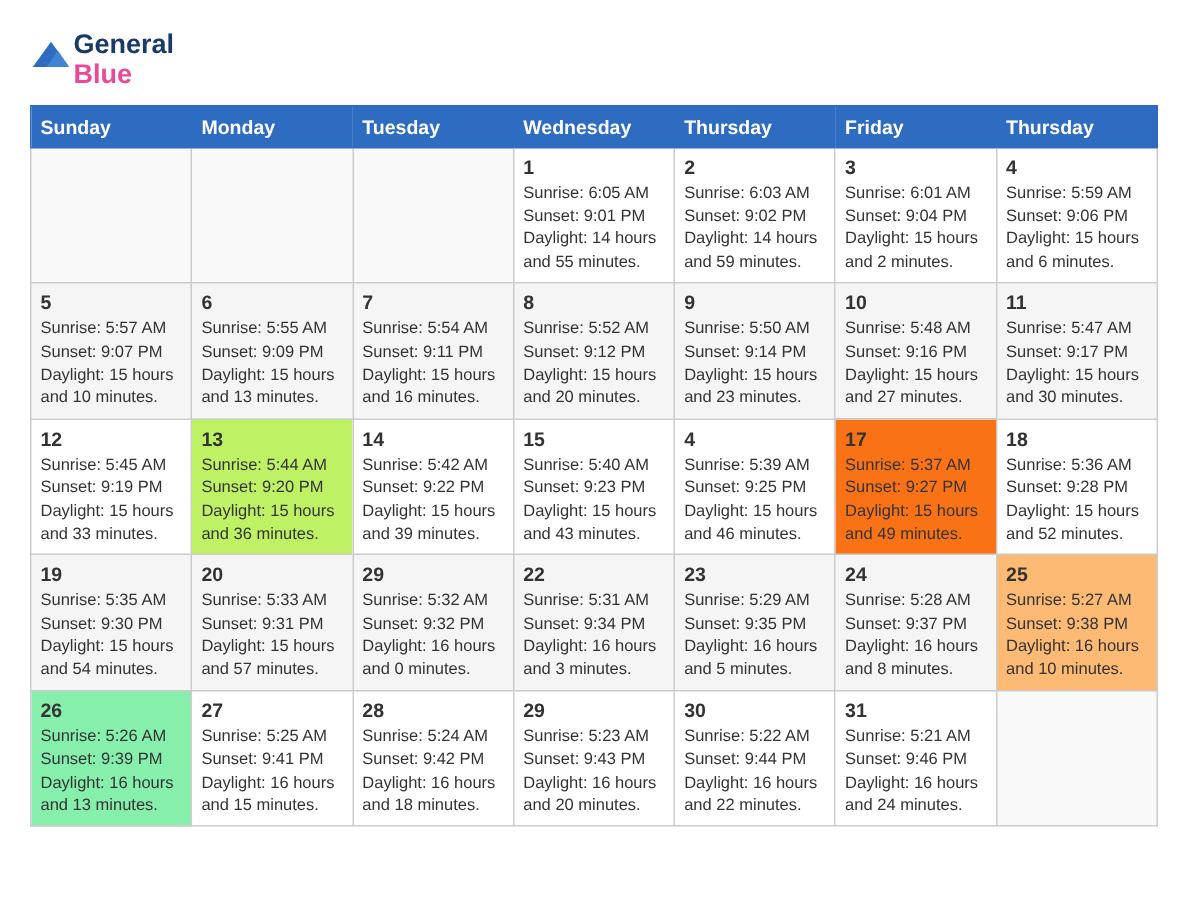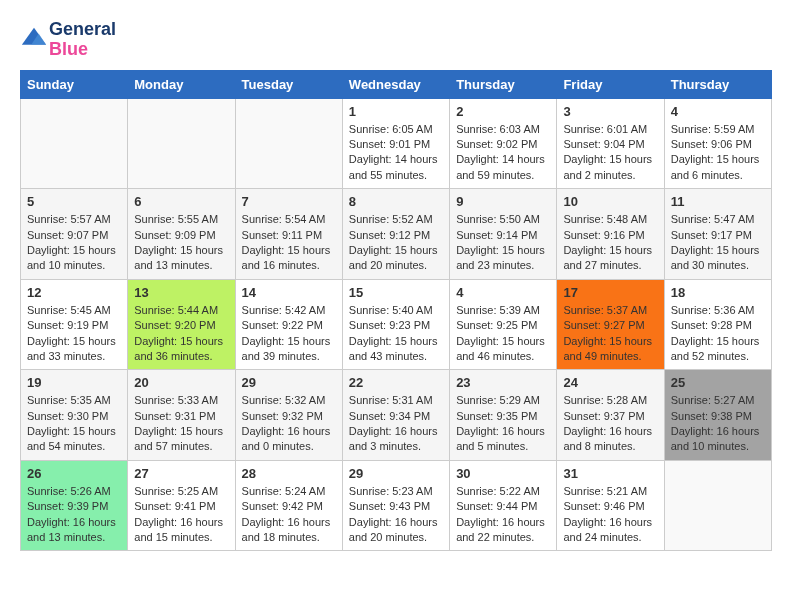--- a/index.html
+++ b/index.html
@@ -298,21 +298,21 @@
 Daylight: 16 hours
 and 5 minutes.</div>
         </td>
         <td style="background-color: rgb(245, 245, 245);">
           <span class="day-num">24</span>
           <div class="day-info" style="white-space: pre-line;">Sunrise: 5:28 AM
 Sunset: 9:37 PM
 Daylight: 16 hours
 and 8 minutes.</div>
         </td>
-        <td style="background-color: #a3a3a3;">
+        <td style="background-color: #fdba74;">
           <span class="day-num">25</span>
           <div class="day-info" style="white-space: pre-line;">Sunrise: 5:27 AM
 Sunset: 9:38 PM
 Daylight: 16 hours
 and 10 minutes.</div>
         </td>
       </tr>
       <tr>
         <td style="background-color: #86efac;">
           <span class="day-num">26</span>

